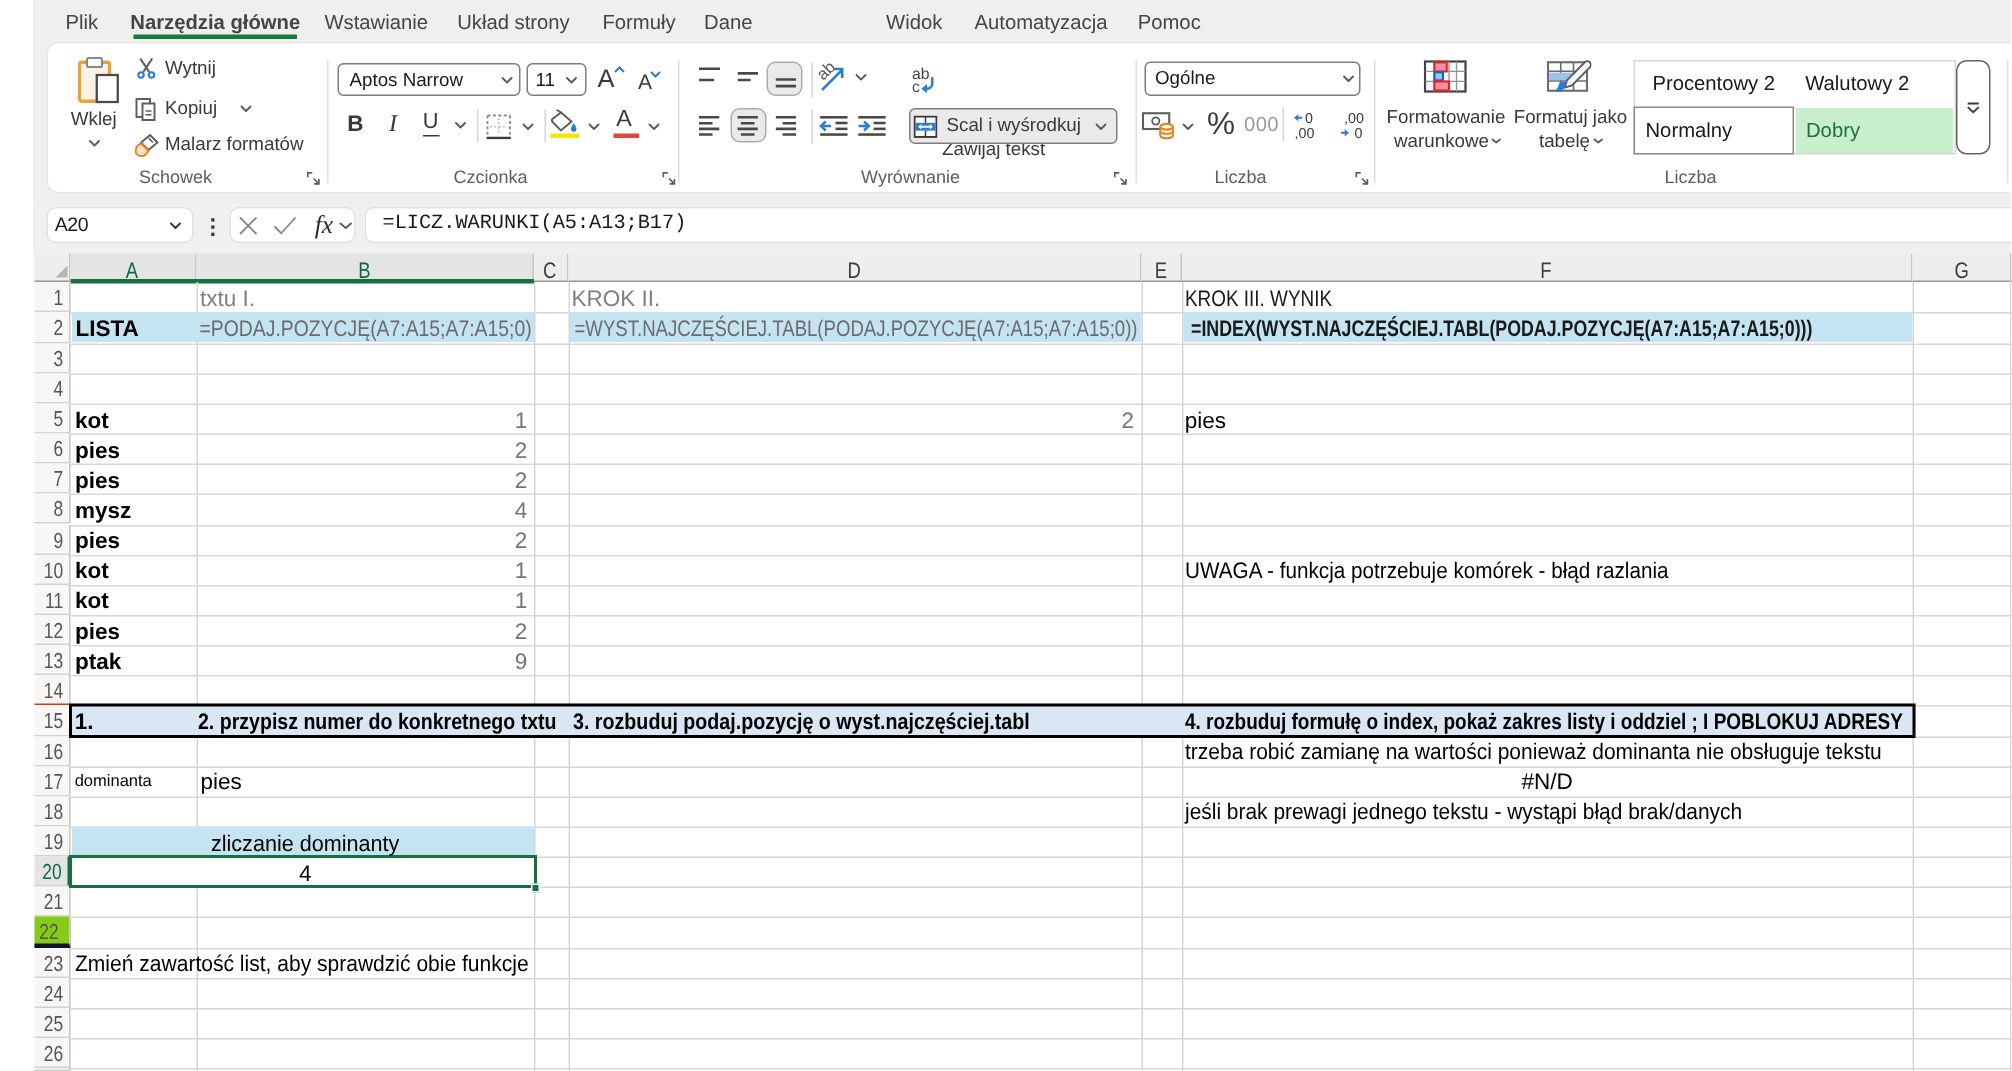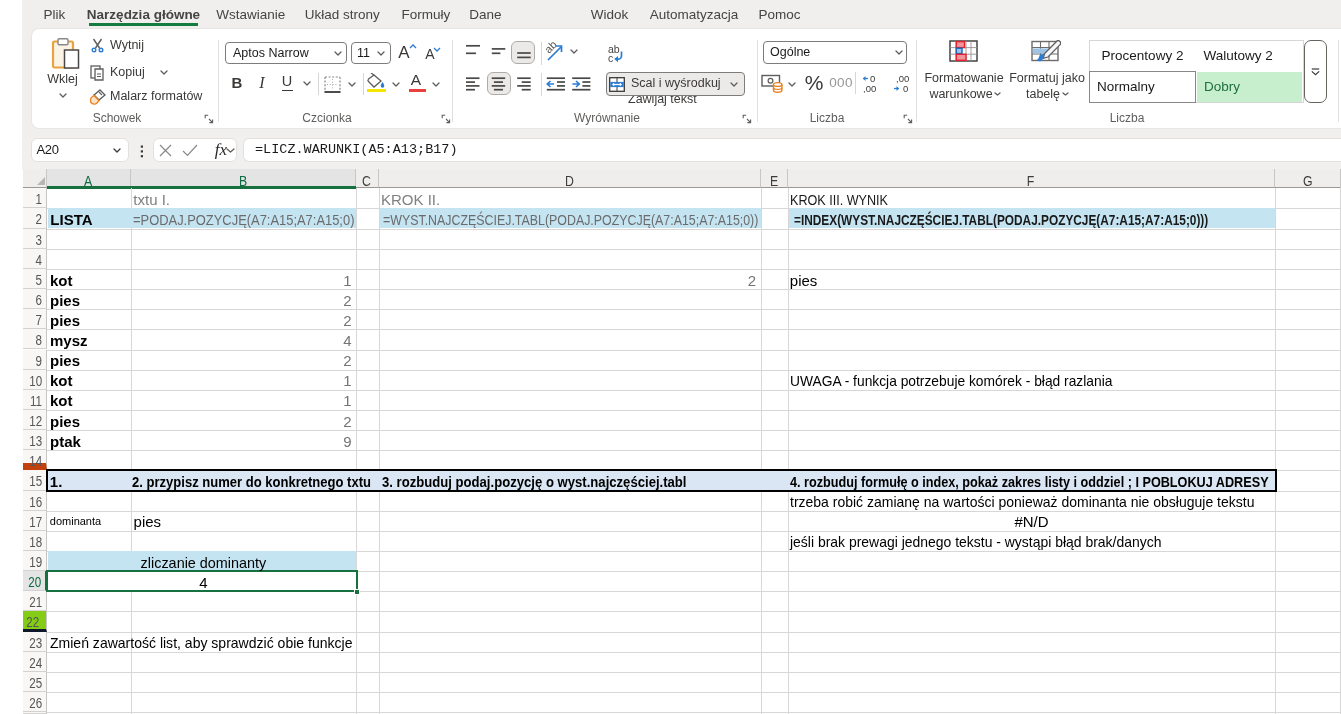--- a/index.html
+++ b/index.html
@@ -259,21 +259,21 @@
     <rect x="0.8" y="5.3" width="2.2" height="2.2" fill="#3c3a38"></rect>
     <rect x="0.8" y="10.1" width="2.2" height="2.2" fill="#3c3a38"></rect>
   </svg>
 <div style="position:absolute;left:153.3px;top:138px;width:83.7px;height:24.3px;background:#fff;border:1px solid #e3e1df;border-radius:6px;"></div>
 <svg style="position:absolute;left:159px;top:144px" width="13" height="13" viewBox="0 0 13 13">
     <path d="M1,1 L12,12 M12,1 L1,12" stroke="#8a8886" stroke-width="1.2"></path>
   </svg>
 <svg style="position:absolute;left:182px;top:144px" width="16" height="13" viewBox="0 0 16 13">
     <path d="M1,7 L5.5,11.5 L15,1" fill="none" stroke="#8a8886" stroke-width="1.2"></path>
   </svg>
-<div style="position:absolute;left:205px;top:138px;width:22px;height:40px;font-size:17px;color:#2b2926;line-height:24px;text-align:right;font-weight:normal;white-space:nowrap;"><i style="font-family:Liberation Serif">fx</i></div>
+<div style="position:absolute;left:205px;top:138px;width:22px;height:40px;font-size:17px;color:#2b2926;line-height:24px;text-align:center;font-weight:normal;white-space:nowrap;"><i style="font-family:Liberation Serif">fx</i></div>
 <svg style="position:absolute;left:226.0px;top:148.0px" width="9" height="5" viewBox="0 0 9 5">
     <polyline points="1,1 4.5,4 8,1" fill="none" stroke="#605e5c" stroke-width="1.3" stroke-linecap="round" stroke-linejoin="round"></polyline>
   </svg>
 <div style="position:absolute;left:243px;top:138px;width:1100px;height:24.3px;background:#fff;border:1px solid #e3e1df;border-radius:6px 0 0 6px;border-right:none;"></div>
 <div style="position:absolute;left:255px;top:138px;width:400px;height:24px;font-size:13.5px;color:#1a1a1a;line-height:24px;text-align:left;font-weight:normal;white-space:nowrap;font-family:'Liberation Mono',monospace;">=LICZ.WARUNKI(A5:A13;B17)</div>
 <div style="position:absolute;left:23px;top:169px;width:24px;height:19px;background:#efeeed;border-right:1px solid #c8c6c4;border-bottom:1px solid #9a9896;"></div>
 <div style="position:absolute;left:37px;top:177px;width:0;height:0;border-left:8px solid transparent;border-bottom:8px solid #b8b6b4;"></div>
 <div style="position:absolute;left:47px;top:169px;width:84px;height:19px;background:#e4e4e4;border-right:1px solid #c8c6c4;font-size:15px;color:#0c6a41;text-align:center;line-height:24.5px;"><span style="display:inline-block;transform:scaleX(0.82);transform-origin:50% 50%;">A</span></div>
 <div style="position:absolute;left:131px;top:169px;width:225px;height:19px;background:#e4e4e4;border-right:1px solid #c8c6c4;font-size:15px;color:#0c6a41;text-align:center;line-height:24.5px;"><span style="display:inline-block;transform:scaleX(0.82);transform-origin:50% 50%;">B</span></div>
 <div style="position:absolute;left:356px;top:169px;width:22.5px;height:19px;background:#efeeed;border-right:1px solid #c8c6c4;border-bottom:1px solid #9a9896;font-size:15px;color:#3f3d3b;text-align:center;line-height:24.5px;"><span style="display:inline-block;transform:scaleX(0.82);transform-origin:50% 50%;">C</span></div>
@@ -288,21 +288,21 @@
 <div style="position:absolute;left:23px;top:248.75px;width:24px;height:20.15px;background:#f8f7f6;border-right:1px solid #c8c6c4;border-bottom:1px solid #d4d2d0;font-size:14.5px;color:#555;text-align:right;padding-right:4px;line-height:22.65px;"><span style="display:inline-block;transform:scaleX(0.8);transform-origin:100% 50%;">4</span></div>
 <div style="position:absolute;left:23px;top:268.9px;width:24px;height:20.15px;background:#f8f7f6;border-right:1px solid #c8c6c4;border-bottom:1px solid #d4d2d0;font-size:14.5px;color:#555;text-align:right;padding-right:4px;line-height:22.65px;"><span style="display:inline-block;transform:scaleX(0.8);transform-origin:100% 50%;">5</span></div>
 <div style="position:absolute;left:23px;top:289.05px;width:24px;height:20.15px;background:#f8f7f6;border-right:1px solid #c8c6c4;border-bottom:1px solid #d4d2d0;font-size:14.5px;color:#555;text-align:right;padding-right:4px;line-height:22.65px;"><span style="display:inline-block;transform:scaleX(0.8);transform-origin:100% 50%;">6</span></div>
 <div style="position:absolute;left:23px;top:309.2px;width:24px;height:20.15px;background:#f8f7f6;border-right:1px solid #c8c6c4;border-bottom:1px solid #d4d2d0;font-size:14.5px;color:#555;text-align:right;padding-right:4px;line-height:22.65px;"><span style="display:inline-block;transform:scaleX(0.8);transform-origin:100% 50%;">7</span></div>
 <div style="position:absolute;left:23px;top:329.35px;width:24px;height:20.15px;background:#f8f7f6;border-right:1px solid #c8c6c4;border-bottom:1px solid #d4d2d0;font-size:14.5px;color:#555;text-align:right;padding-right:4px;line-height:22.65px;"><span style="display:inline-block;transform:scaleX(0.8);transform-origin:100% 50%;">8</span></div>
 <div style="position:absolute;left:23px;top:349.5px;width:24px;height:20.15px;background:#f8f7f6;border-right:1px solid #c8c6c4;border-bottom:1px solid #d4d2d0;font-size:14.5px;color:#555;text-align:right;padding-right:4px;line-height:22.65px;"><span style="display:inline-block;transform:scaleX(0.8);transform-origin:100% 50%;">9</span></div>
 <div style="position:absolute;left:23px;top:369.65px;width:24px;height:20.15px;background:#f8f7f6;border-right:1px solid #c8c6c4;border-bottom:1px solid #d4d2d0;font-size:14.5px;color:#555;text-align:right;padding-right:4px;line-height:22.65px;"><span style="display:inline-block;transform:scaleX(0.8);transform-origin:100% 50%;">10</span></div>
 <div style="position:absolute;left:23px;top:389.8px;width:24px;height:20.15px;background:#f8f7f6;border-right:1px solid #c8c6c4;border-bottom:1px solid #d4d2d0;font-size:14.5px;color:#555;text-align:right;padding-right:4px;line-height:22.65px;"><span style="display:inline-block;transform:scaleX(0.8);transform-origin:100% 50%;">11</span></div>
 <div style="position:absolute;left:23px;top:409.95px;width:24px;height:20.15px;background:#f8f7f6;border-right:1px solid #c8c6c4;border-bottom:1px solid #d4d2d0;font-size:14.5px;color:#555;text-align:right;padding-right:4px;line-height:22.65px;"><span style="display:inline-block;transform:scaleX(0.8);transform-origin:100% 50%;">12</span></div>
 <div style="position:absolute;left:23px;top:430.1px;width:24px;height:20.15px;background:#f8f7f6;border-right:1px solid #c8c6c4;border-bottom:1px solid #d4d2d0;font-size:14.5px;color:#555;text-align:right;padding-right:4px;line-height:22.65px;"><span style="display:inline-block;transform:scaleX(0.8);transform-origin:100% 50%;">13</span></div>
-<div style="position:absolute;left:23px;top:450.25px;width:24px;height:20.15px;background:#f8f7f6;border-right:1px solid #c8c6c4;border-bottom:7px solid #c2410c;font-size:14.5px;color:#555;text-align:right;padding-right:4px;line-height:22.65px;"><span style="display:inline-block;transform:scaleX(0.8);transform-origin:100% 50%;">14</span></div>
+<div style="position:absolute;left:23px;top:450.25px;width:24px;height:20.15px;background:#f8f7f6;border-right:1px solid #c8c6c4;border-bottom:1px solid #c2410c;font-size:14.5px;color:#555;text-align:right;padding-right:4px;line-height:22.65px;"><span style="display:inline-block;transform:scaleX(0.8);transform-origin:100% 50%;">14</span></div>
 <div style="position:absolute;left:23px;top:470.4px;width:24px;height:20.15px;background:#f8f7f6;border-right:1px solid #c8c6c4;border-bottom:1px solid #d4d2d0;font-size:14.5px;color:#555;text-align:right;padding-right:4px;line-height:22.65px;"><span style="display:inline-block;transform:scaleX(0.8);transform-origin:100% 50%;">15</span></div>
 <div style="position:absolute;left:23px;top:490.55px;width:24px;height:20.15px;background:#f8f7f6;border-right:1px solid #c8c6c4;border-bottom:1px solid #d4d2d0;font-size:14.5px;color:#555;text-align:right;padding-right:4px;line-height:22.65px;"><span style="display:inline-block;transform:scaleX(0.8);transform-origin:100% 50%;">16</span></div>
 <div style="position:absolute;left:23px;top:510.7px;width:24px;height:20.15px;background:#f8f7f6;border-right:1px solid #c8c6c4;border-bottom:1px solid #d4d2d0;font-size:14.5px;color:#555;text-align:right;padding-right:4px;line-height:22.65px;"><span style="display:inline-block;transform:scaleX(0.8);transform-origin:100% 50%;">17</span></div>
 <div style="position:absolute;left:23px;top:530.8499999999999px;width:24px;height:20.15px;background:#f8f7f6;border-right:1px solid #c8c6c4;border-bottom:1px solid #d4d2d0;font-size:14.5px;color:#555;text-align:right;padding-right:4px;line-height:22.65px;"><span style="display:inline-block;transform:scaleX(0.8);transform-origin:100% 50%;">18</span></div>
 <div style="position:absolute;left:23px;top:551.0px;width:24px;height:20.15px;background:#f8f7f6;border-right:1px solid #c8c6c4;border-bottom:1px solid #d4d2d0;font-size:14.5px;color:#555;text-align:right;padding-right:4px;line-height:22.65px;"><span style="display:inline-block;transform:scaleX(0.8);transform-origin:100% 50%;">19</span></div>
 <div style="position:absolute;left:23px;top:571.15px;width:24px;height:20.15px;background:#e4e4e4;border-right:2px solid #17703f;border-bottom:1px solid #d4d2d0;font-size:14.5px;color:#0c6a41;text-align:right;padding-right:4px;line-height:22.65px;"><span style="display:inline-block;transform:scaleX(0.8);transform-origin:100% 50%;">20</span></div>
 <div style="position:absolute;left:23px;top:591.3px;width:24px;height:20.15px;background:#f8f7f6;border-right:1px solid #c8c6c4;border-bottom:1px solid #d4d2d0;font-size:14.5px;color:#555;text-align:right;padding-right:4px;line-height:22.65px;"><span style="display:inline-block;transform:scaleX(0.8);transform-origin:100% 50%;">21</span></div>
 <div style="position:absolute;left:23px;top:611.45px;width:24px;height:20.15px;background:#84cc16;border-right:1px solid #c8c6c4;border-bottom:3px solid #0f172a;font-size:14.5px;color:#555;text-align:left;padding-right:4px;line-height:22.65px;"><span style="display:inline-block;transform:scaleX(0.8);transform-origin:100% 50%;">22</span></div>
 <div style="position:absolute;left:23px;top:631.5999999999999px;width:24px;height:20.15px;background:#f8f7f6;border-right:1px solid #c8c6c4;border-bottom:1px solid #d4d2d0;font-size:14.5px;color:#555;text-align:right;padding-right:4px;line-height:22.65px;"><span style="display:inline-block;transform:scaleX(0.8);transform-origin:100% 50%;">23</span></div>
 <div style="position:absolute;left:23px;top:651.75px;width:24px;height:20.15px;background:#f8f7f6;border-right:1px solid #c8c6c4;border-bottom:1px solid #d4d2d0;font-size:14.5px;color:#555;text-align:right;padding-right:4px;line-height:22.65px;"><span style="display:inline-block;transform:scaleX(0.8);transform-origin:100% 50%;">24</span></div>

